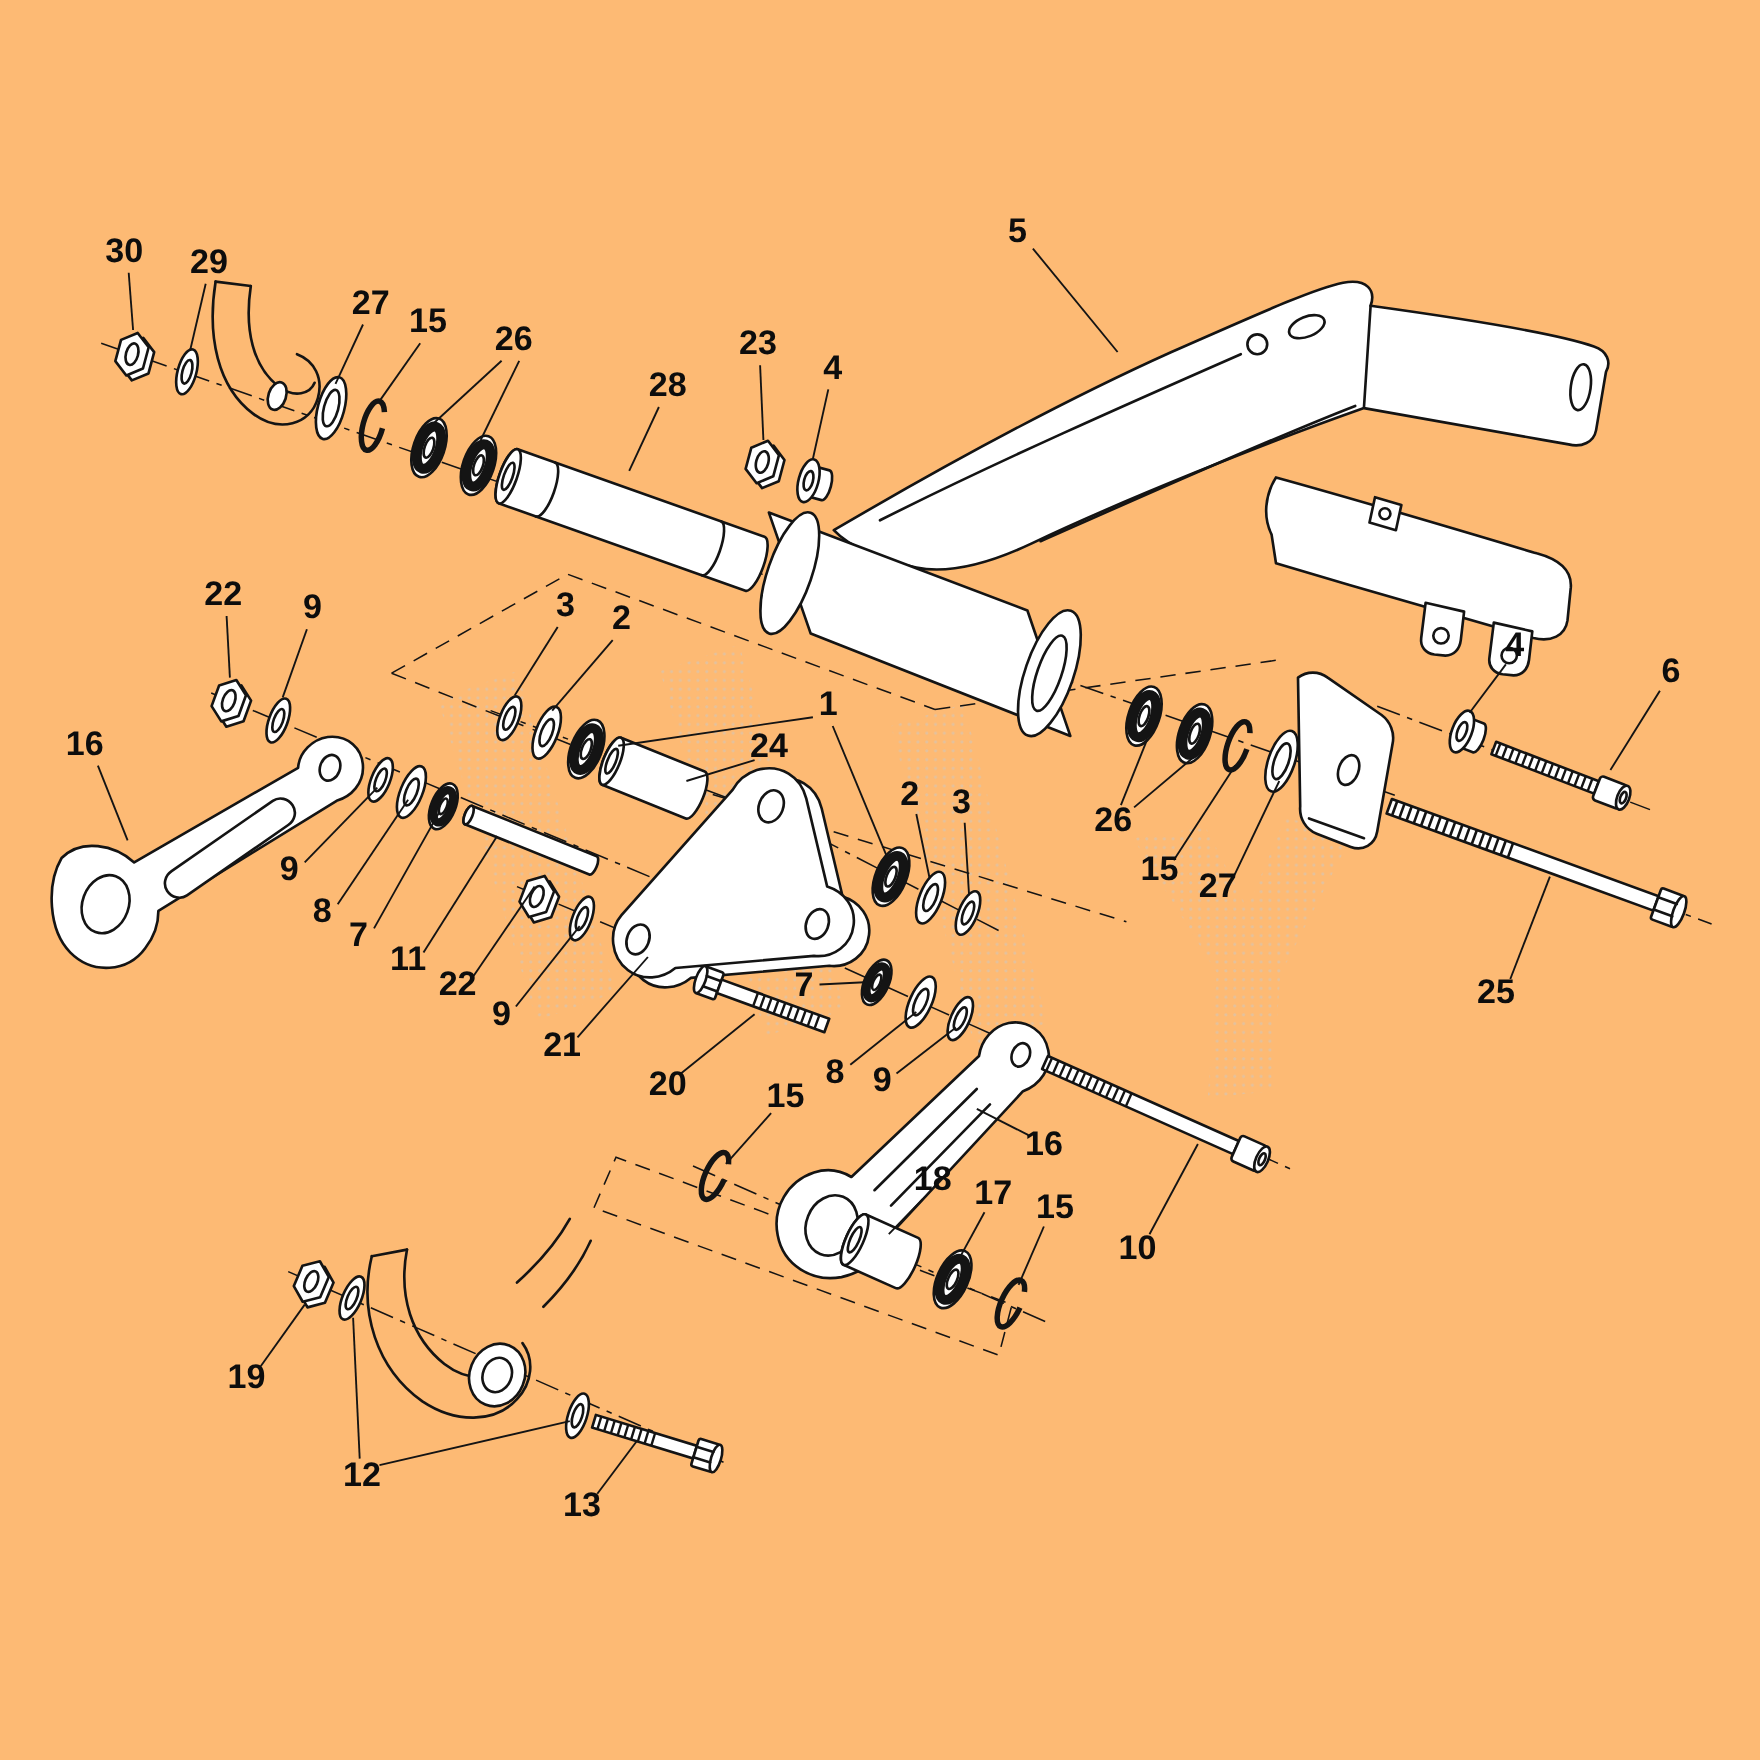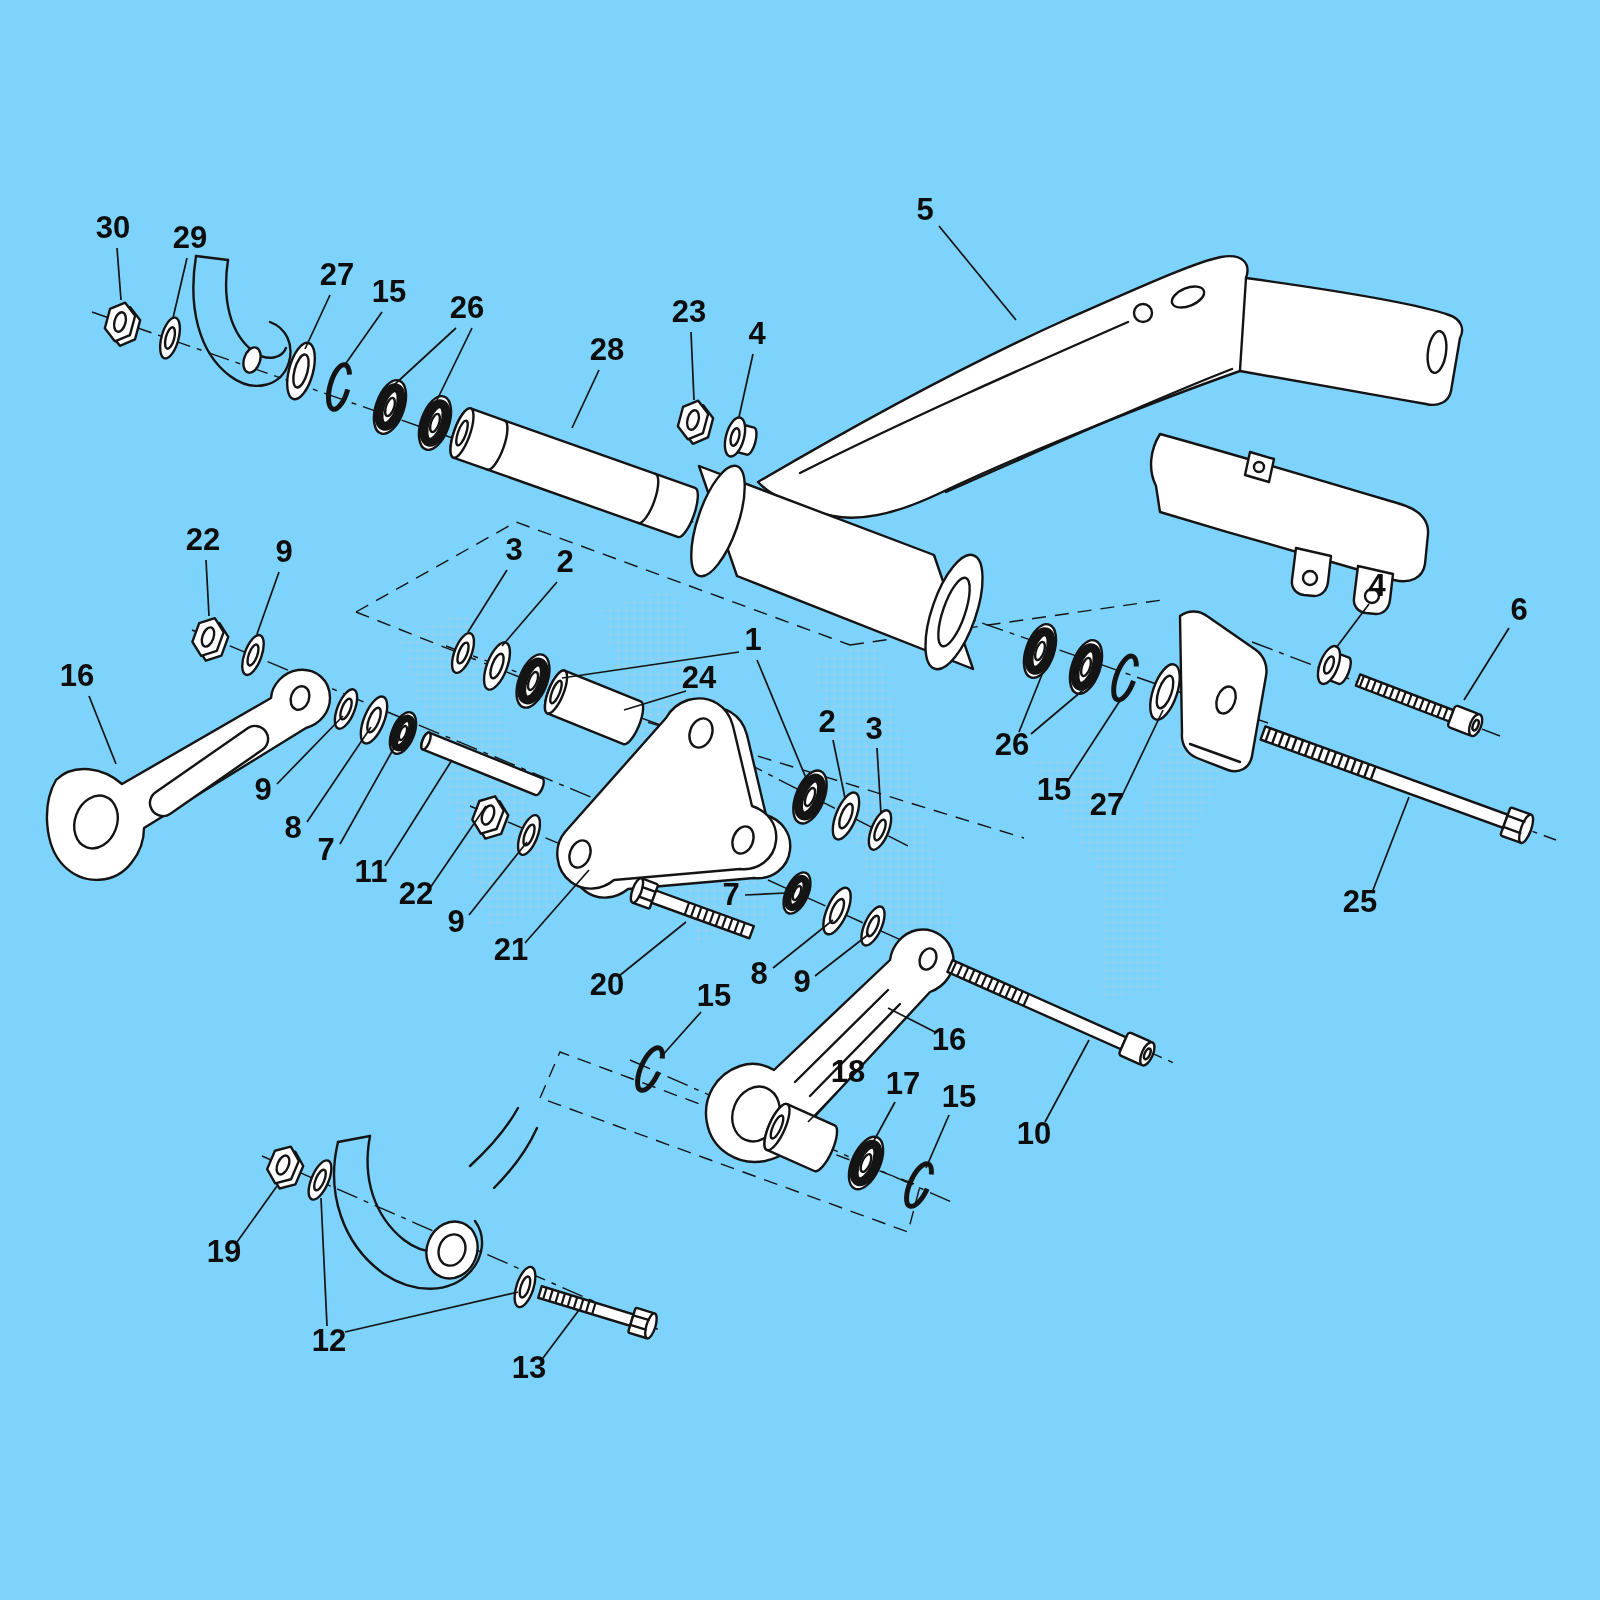--- a/index.html
+++ b/index.html
@@ -1,16 +1,16 @@
 <!DOCTYPE html>
 <html><head>
 <meta charset="utf-8">
 <style>
   html,body{margin:0;padding:0;background:#ffffff;}
-  .stage{position:relative;width:1600px;height:1600px;background:#7dd3fc;overflow:hidden;}
+  .stage{position:relative;width:1600px;height:1600px;background:#fdba74;overflow:hidden;}
   svg{display:block;}
   .ln{fill:none;stroke:#141414;stroke-width:2.4;stroke-linecap:round;stroke-linejoin:round;}
   .fw{fill:#ffffff;stroke:#141414;stroke-width:2.4;stroke-linecap:round;stroke-linejoin:round;}
   .cl{fill:none;stroke:#141414;stroke-width:1.4;stroke-dasharray:22 7 5 7;}
   .ph{fill:none;stroke:#141414;stroke-width:1.4;stroke-dasharray:14 9;}
   .ring{fill:none;stroke:#141414;}
   .thread{fill:none;stroke:#141414;}
   .leader{stroke:#141414;stroke-width:1.7;}
   .callout{font:bold 31px "Liberation Sans", sans-serif;fill:#0d0d0d;text-anchor:middle;dominant-baseline:middle;}
 </style>

